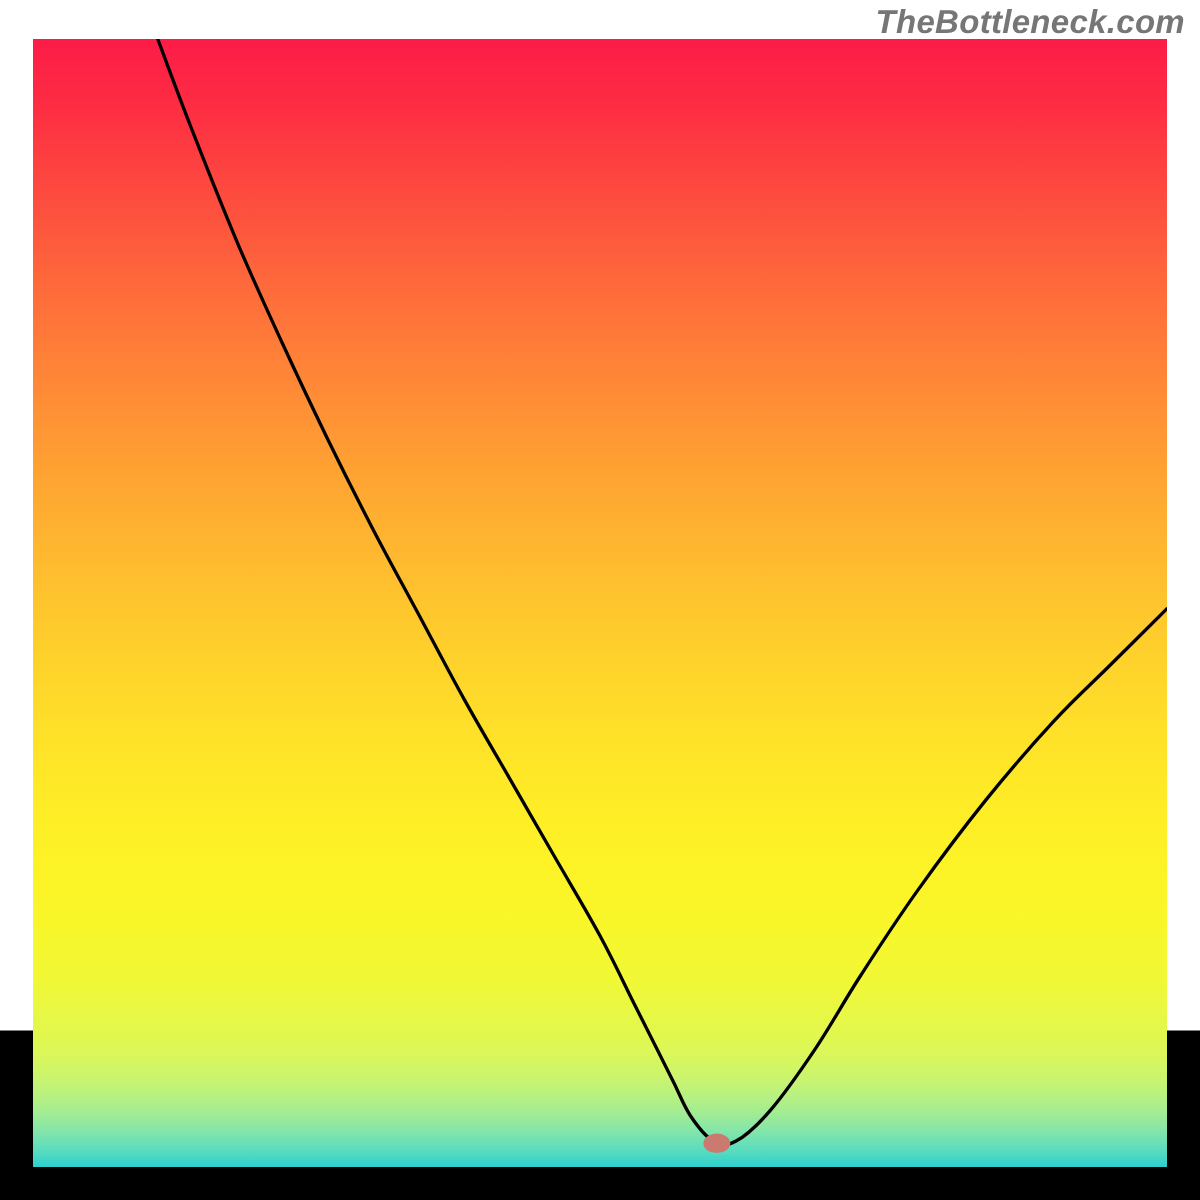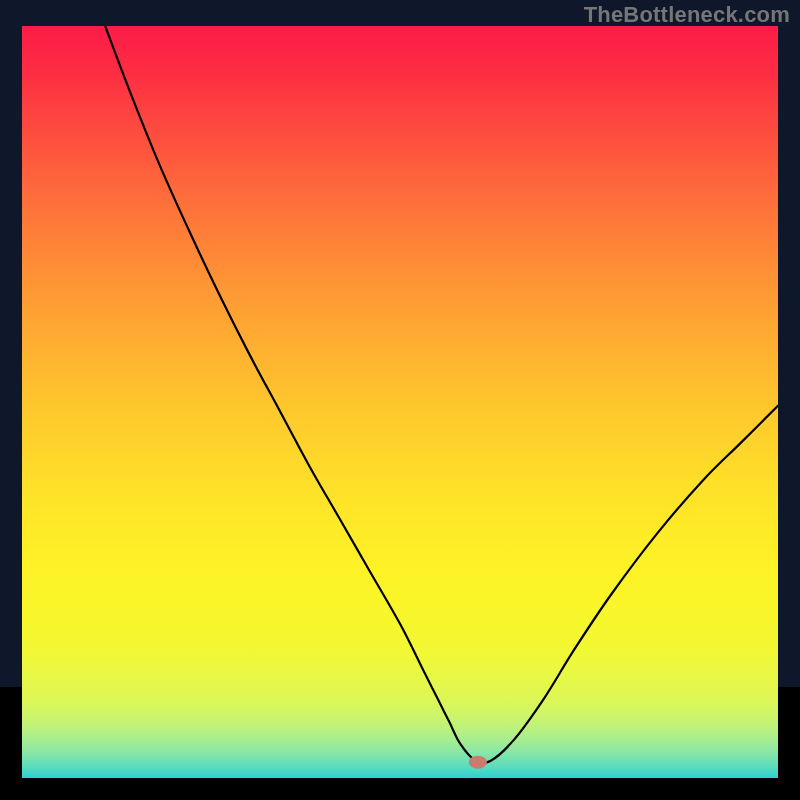--- a/index.html
+++ b/index.html
@@ -8,21 +8,22 @@
     width: 800px;
     height: 800px;
     background: #000;
     overflow: hidden;
     font-family: Arial, Helvetica, sans-serif;
   }
   .frame {
     position: relative;
     width: 800px;
     height: 687px;
-    background: #0f172a;
+    background: #ffffff;
+    font-style: italic;
   }
   .watermark {
     position: absolute;
     top: 2px;
     right: 10px;
     color: #767676;
     font-size: 22px;
     font-weight: 600;
     letter-spacing: 0.2px;
     z-index: 10;

